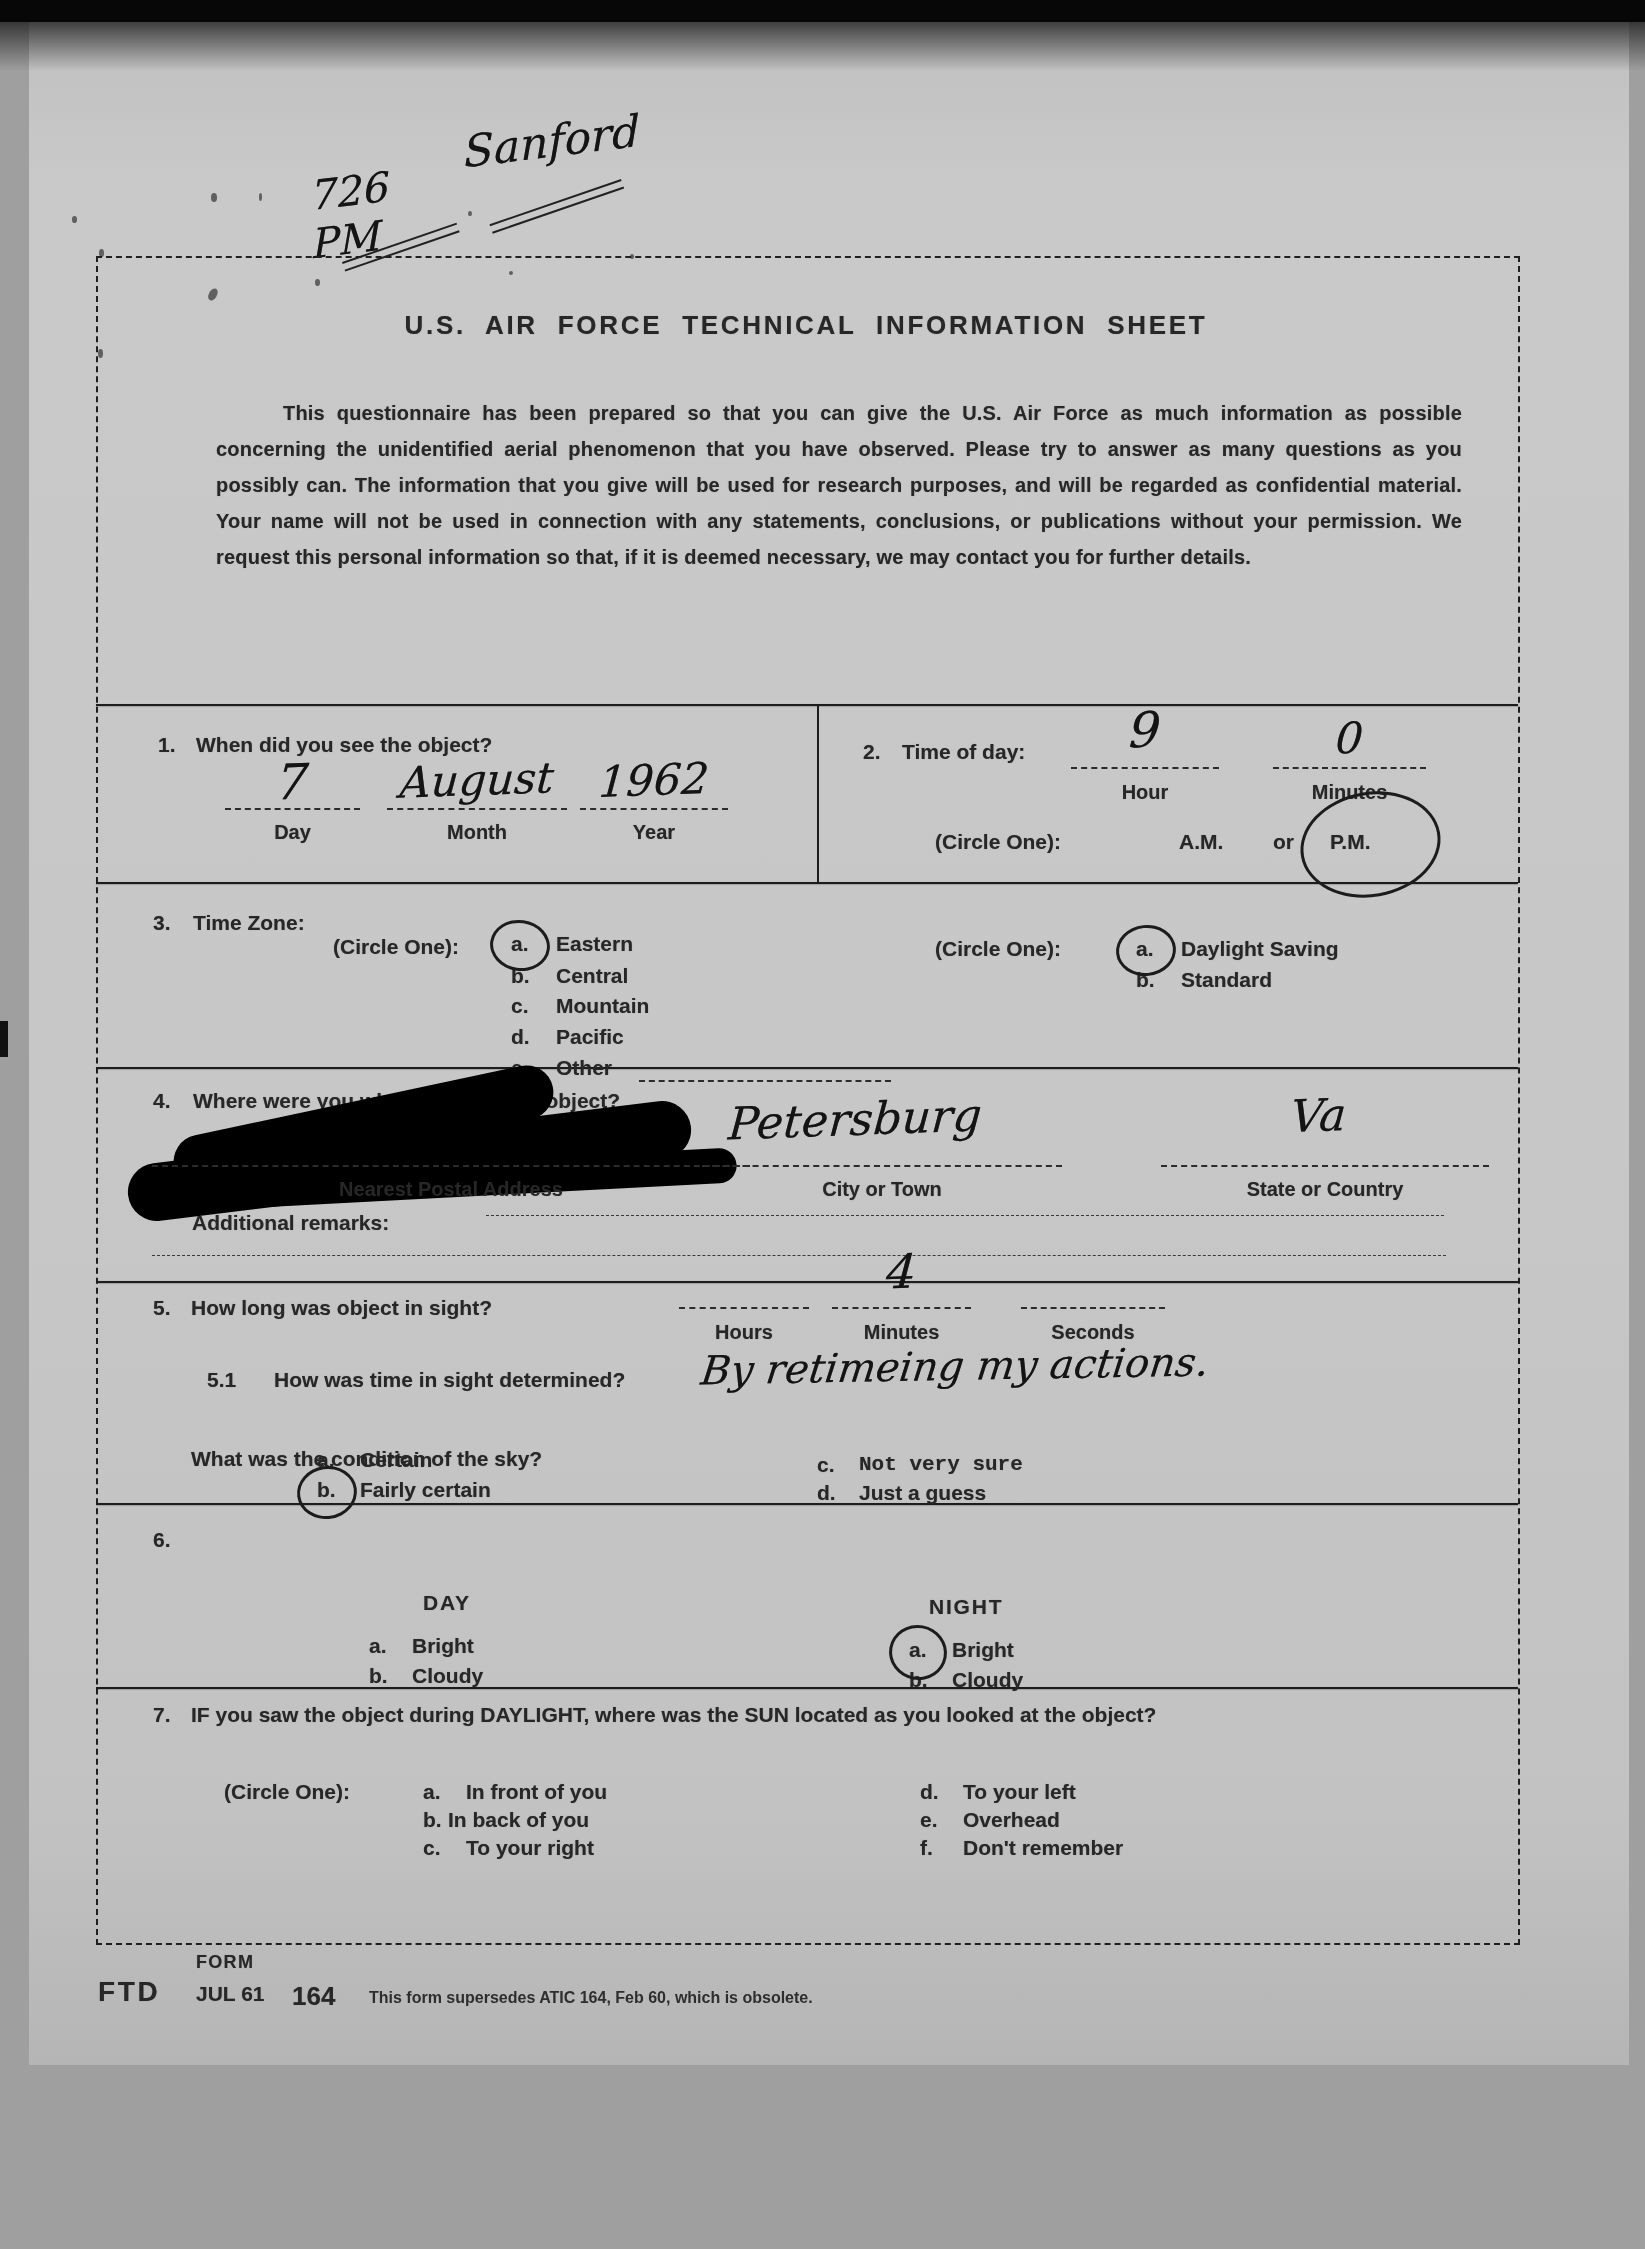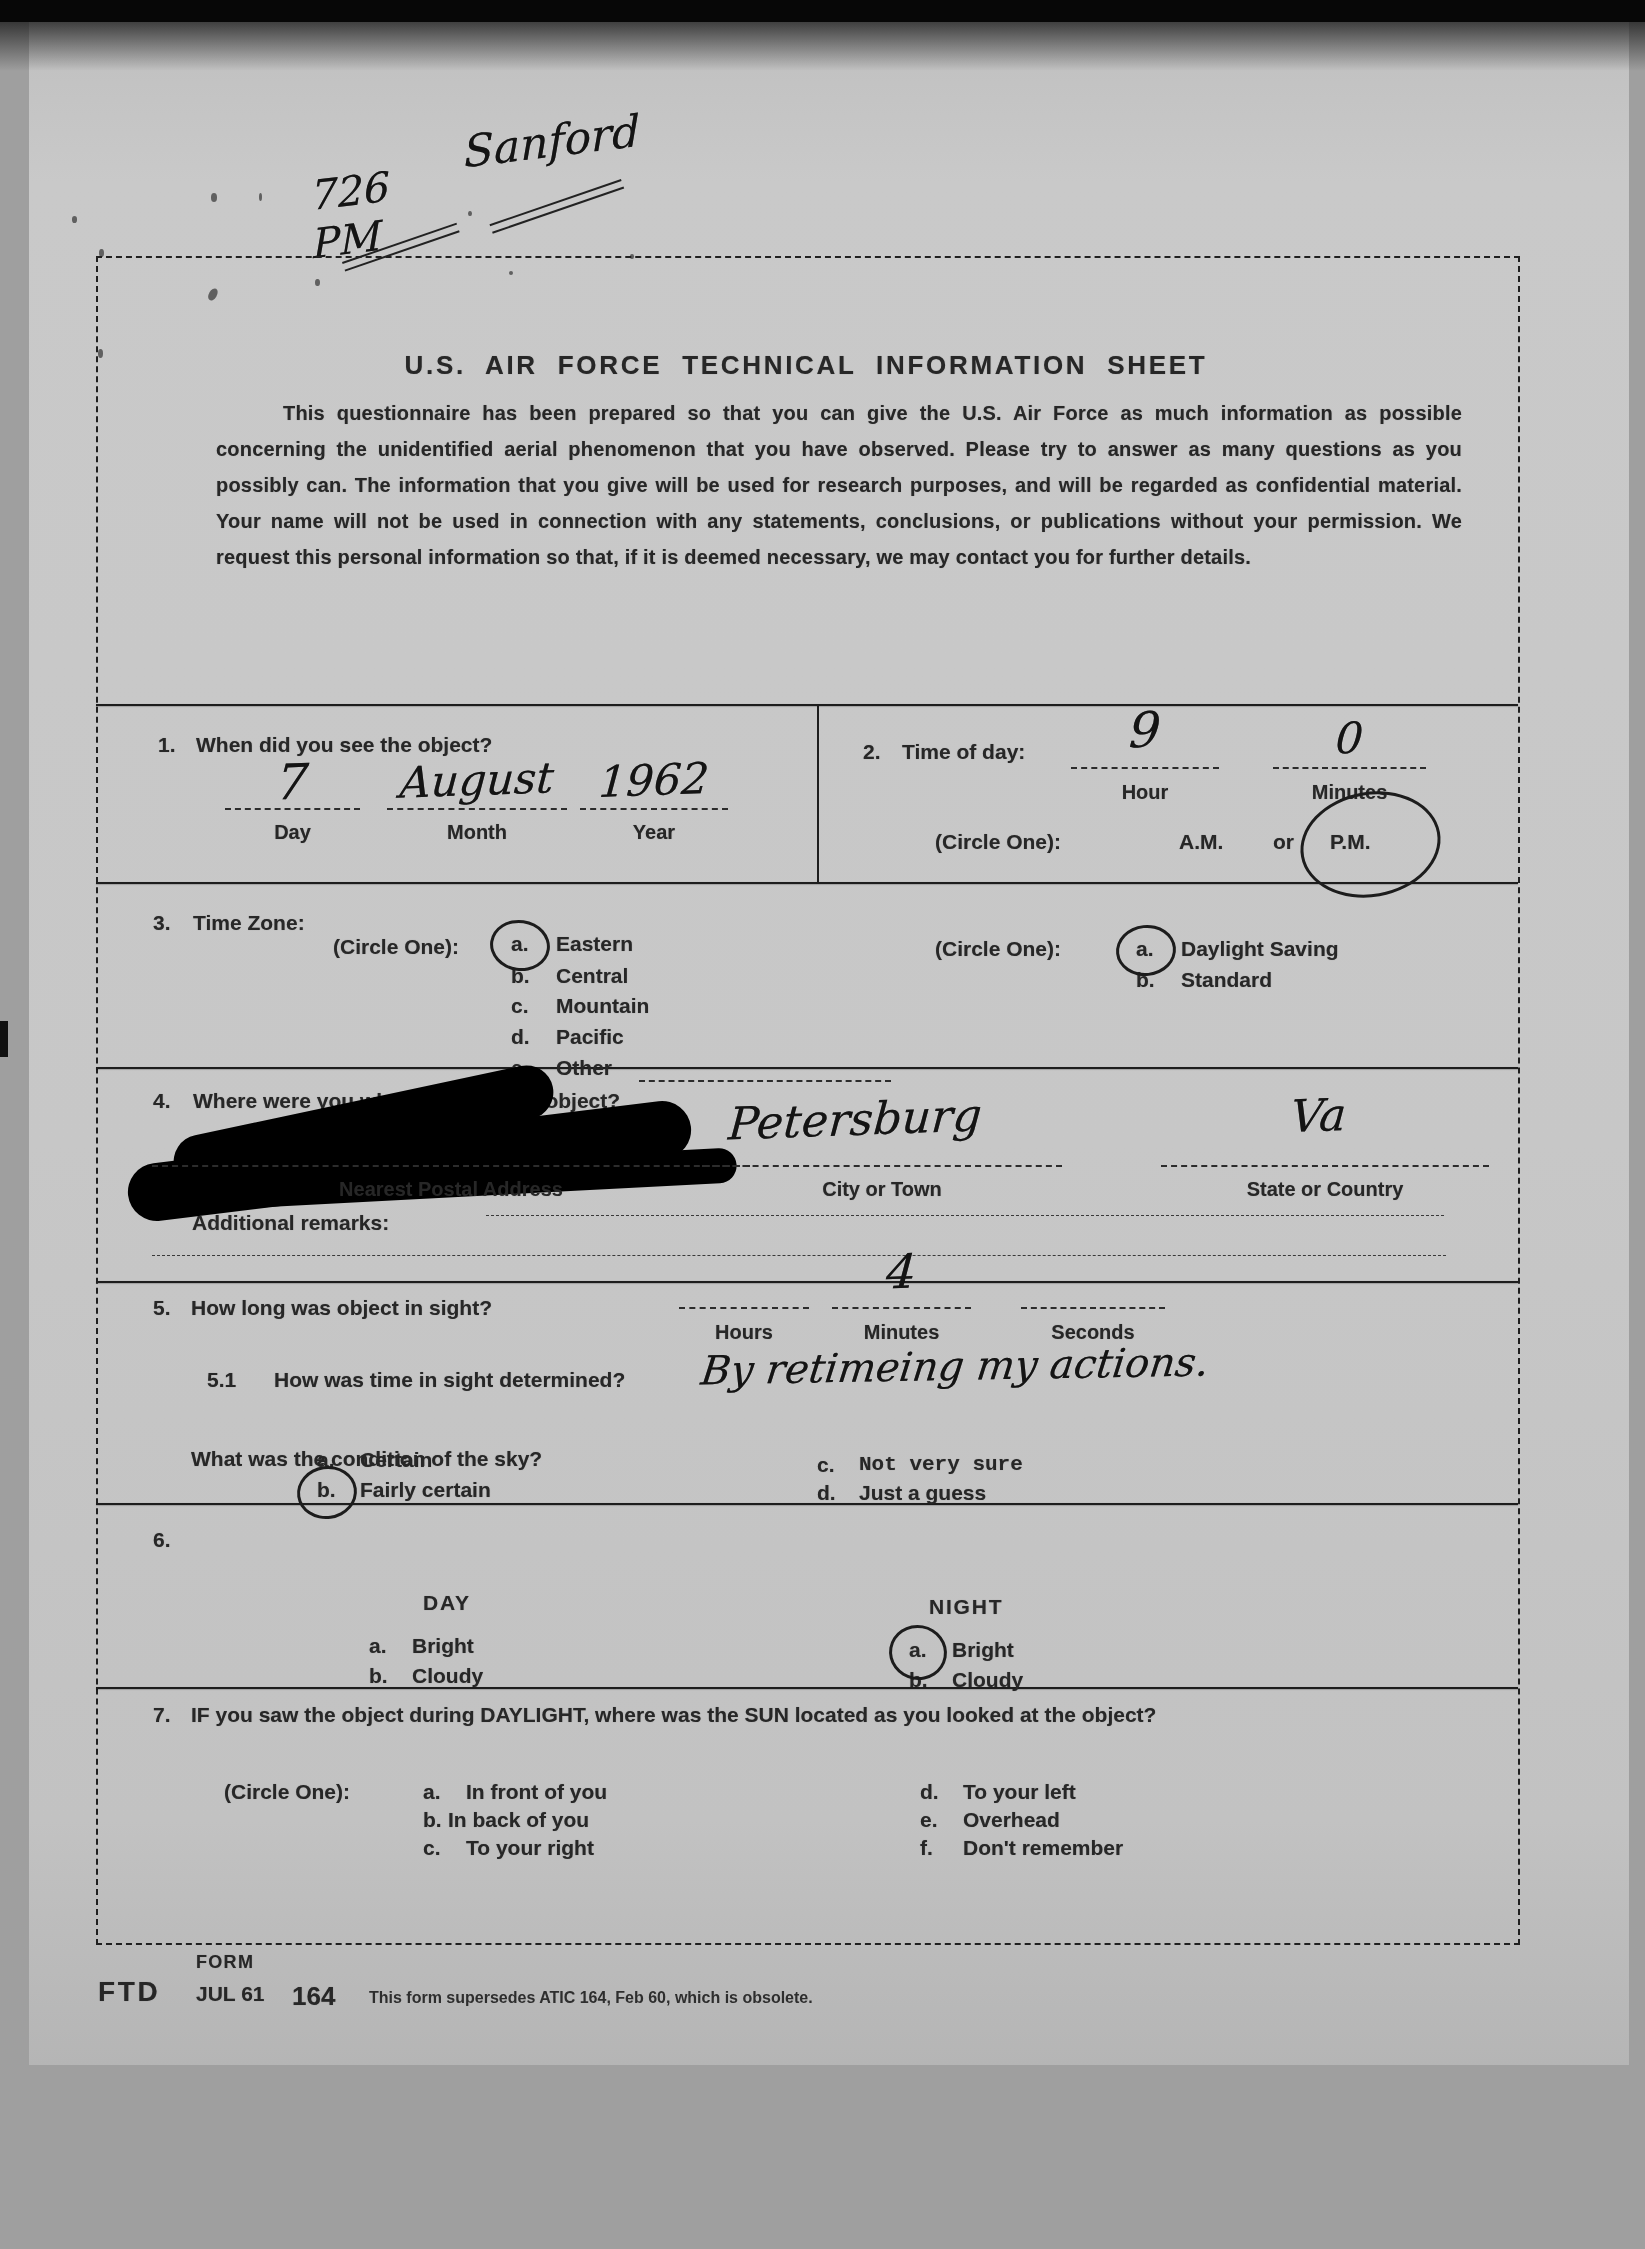--- a/index.html
+++ b/index.html
@@ -75,21 +75,21 @@
 <div class="abs formbox" style="left:96px;top:256px;width:1420px;height:1685px;"></div>
 
 <div class="abs hline" style="left:96px;top:704px;width:1422px;"></div>
 <div class="abs hline" style="left:96px;top:882px;width:1422px;"></div>
 <div class="abs hline" style="left:96px;top:1067px;width:1422px;"></div>
 <div class="abs hline" style="left:96px;top:1281px;width:1422px;"></div>
 <div class="abs hline" style="left:96px;top:1503px;width:1422px;"></div>
 <div class="abs hline" style="left:96px;top:1687px;width:1422px;"></div>
 <div class="abs vline" style="left:817px;top:704px;height:178px;"></div>
 
-<div class="abs print title" style="left:96px;top:310px;width:1420px;margin-top:40px;">U.S. AIR FORCE TECHNICAL INFORMATION SHEET</div>
+<div class="abs print title" style="left:96px;top:310px;width:1420px;">U.S. AIR FORCE TECHNICAL INFORMATION SHEET</div>
 
 <div class="abs print intro" style="left:216px;top:395px;width:1246px;">This questionnaire has been prepared so that you can give the U.S. Air Force as much information as possible concerning the unidentified aerial phenomenon that you have observed. Please try to answer as many questions as you possibly can.  The information that you give will be used for research purposes, and will be regarded as confidential material.  Your name will not be used in connection with any statements, conclusions, or publications without your permission.  We request this personal information so that, if it is deemed necessary, we may contact you for further details.</div>
 
 <span class="abs print q" style="left:158px;top:733px;">1.</span>
 <span class="abs print q" style="left:196px;top:733px;">When did you see the object?</span>
 <div class="abs hand center" style="left:225px;top:754px;width:135px;font-size:49px;">7</div>
 <div class="abs hand center" style="left:387px;top:755px;width:180px;font-size:43px;">August</div>
 <div class="abs hand center" style="left:580px;top:755px;width:148px;font-size:43px;">1962</div>
 <div class="abs blank" style="left:225px;top:808px;width:135px;"></div>
 <div class="abs blank" style="left:387px;top:808px;width:180px;"></div>

